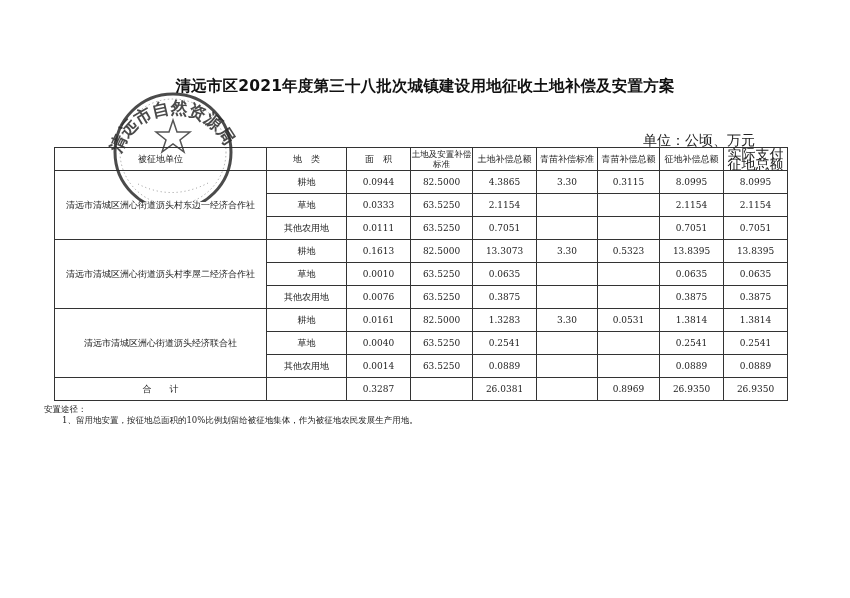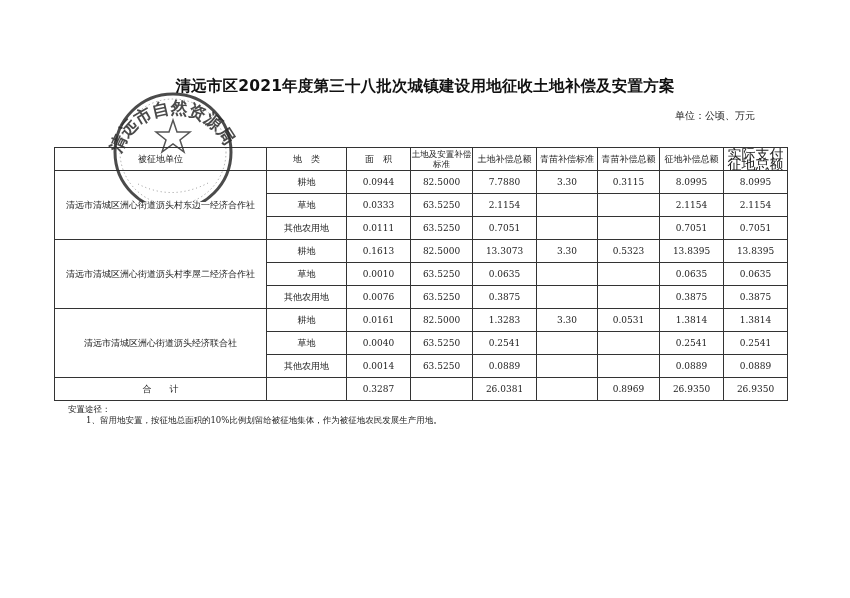--- a/index.html
+++ b/index.html
@@ -1,29 +1,29 @@
 <!DOCTYPE html>
 <html><head>
 <meta charset="utf-8">
 <style>
   html, body { margin: 0; padding: 0; background: #ffffff; }
   body { width: 850px; height: 598px; position: relative; overflow: hidden;
          font-family: "DejaVu Serif", "Liberation Serif", serif; color: #1a1a1a; }
   .title { position: absolute; left: 0; width: 850px; top: 76px; text-align: center;
            font-family: "DejaVu Sans", "Liberation Sans", sans-serif; font-weight: bold;
            font-size: 15.5px; letter-spacing: 0.2px; color: #111; }
-  .unit { position: absolute; right: 95px; top: 109px; font-size: 10px; color: #222; }
+  .unit { position: absolute; right: 95px; top: 132px; font-size: 14px; color: #222; }
   table.main { position: absolute; left: 54px; top: 147px; border-collapse: collapse;
                table-layout: fixed; width: 733px; }
   table.main td, table.main th { border: 1.2px solid #333; font-size: 9px; font-weight: normal;
                text-align: center; vertical-align: middle; padding: 0; height: 22px;
                line-height: 10px; color: #222; overflow: hidden; }
   table.main th { height: 22px; }
   td.unitname { text-align: center; font-size: 9px; }
-  .notes { position: absolute; left: 68px; top: 404px; font-size: 8.5px; color: #222; line-height: 11px; }
+  .notes { position: absolute; left: 44px; top: 404px; font-size: 8.5px; color: #222; line-height: 11px; }
   .notes .item { padding-left: 18px; }
   .stamp { position: absolute; left: 98px; top: 86px; width: 150px; height: 116px; pointer-events: none; }
 </style>
 </head>
 <body>
 
 <div class="title">清远市区2021年度第三十八批次城镇建设用地征收土地补偿及安置方案</div>
 <div class="unit">单位：公顷、万元</div>
 
 <table class="main">
@@ -51,21 +51,21 @@
       <th style="font-size:14px">实际支付征地总额</th>
     </tr>
   </thead>
   <tbody>
 
     <tr>
       <td rowspan="3" class="unitname">清远市清城区洲心街道沥头村东边一经济合作社</td>
       <td>耕地</td>
       <td>0.0944</td>
       <td>82.5000</td>
-      <td>7.7880</td>
+      <td>4.3865</td>
       <td>3.30</td>
       <td>0.3115</td>
       <td>8.0995</td>
       <td>8.0995</td>
     </tr>
     <tr>
       <td>草地</td>
       <td>0.0333</td>
       <td>63.5250</td>
       <td>2.1154</td>

